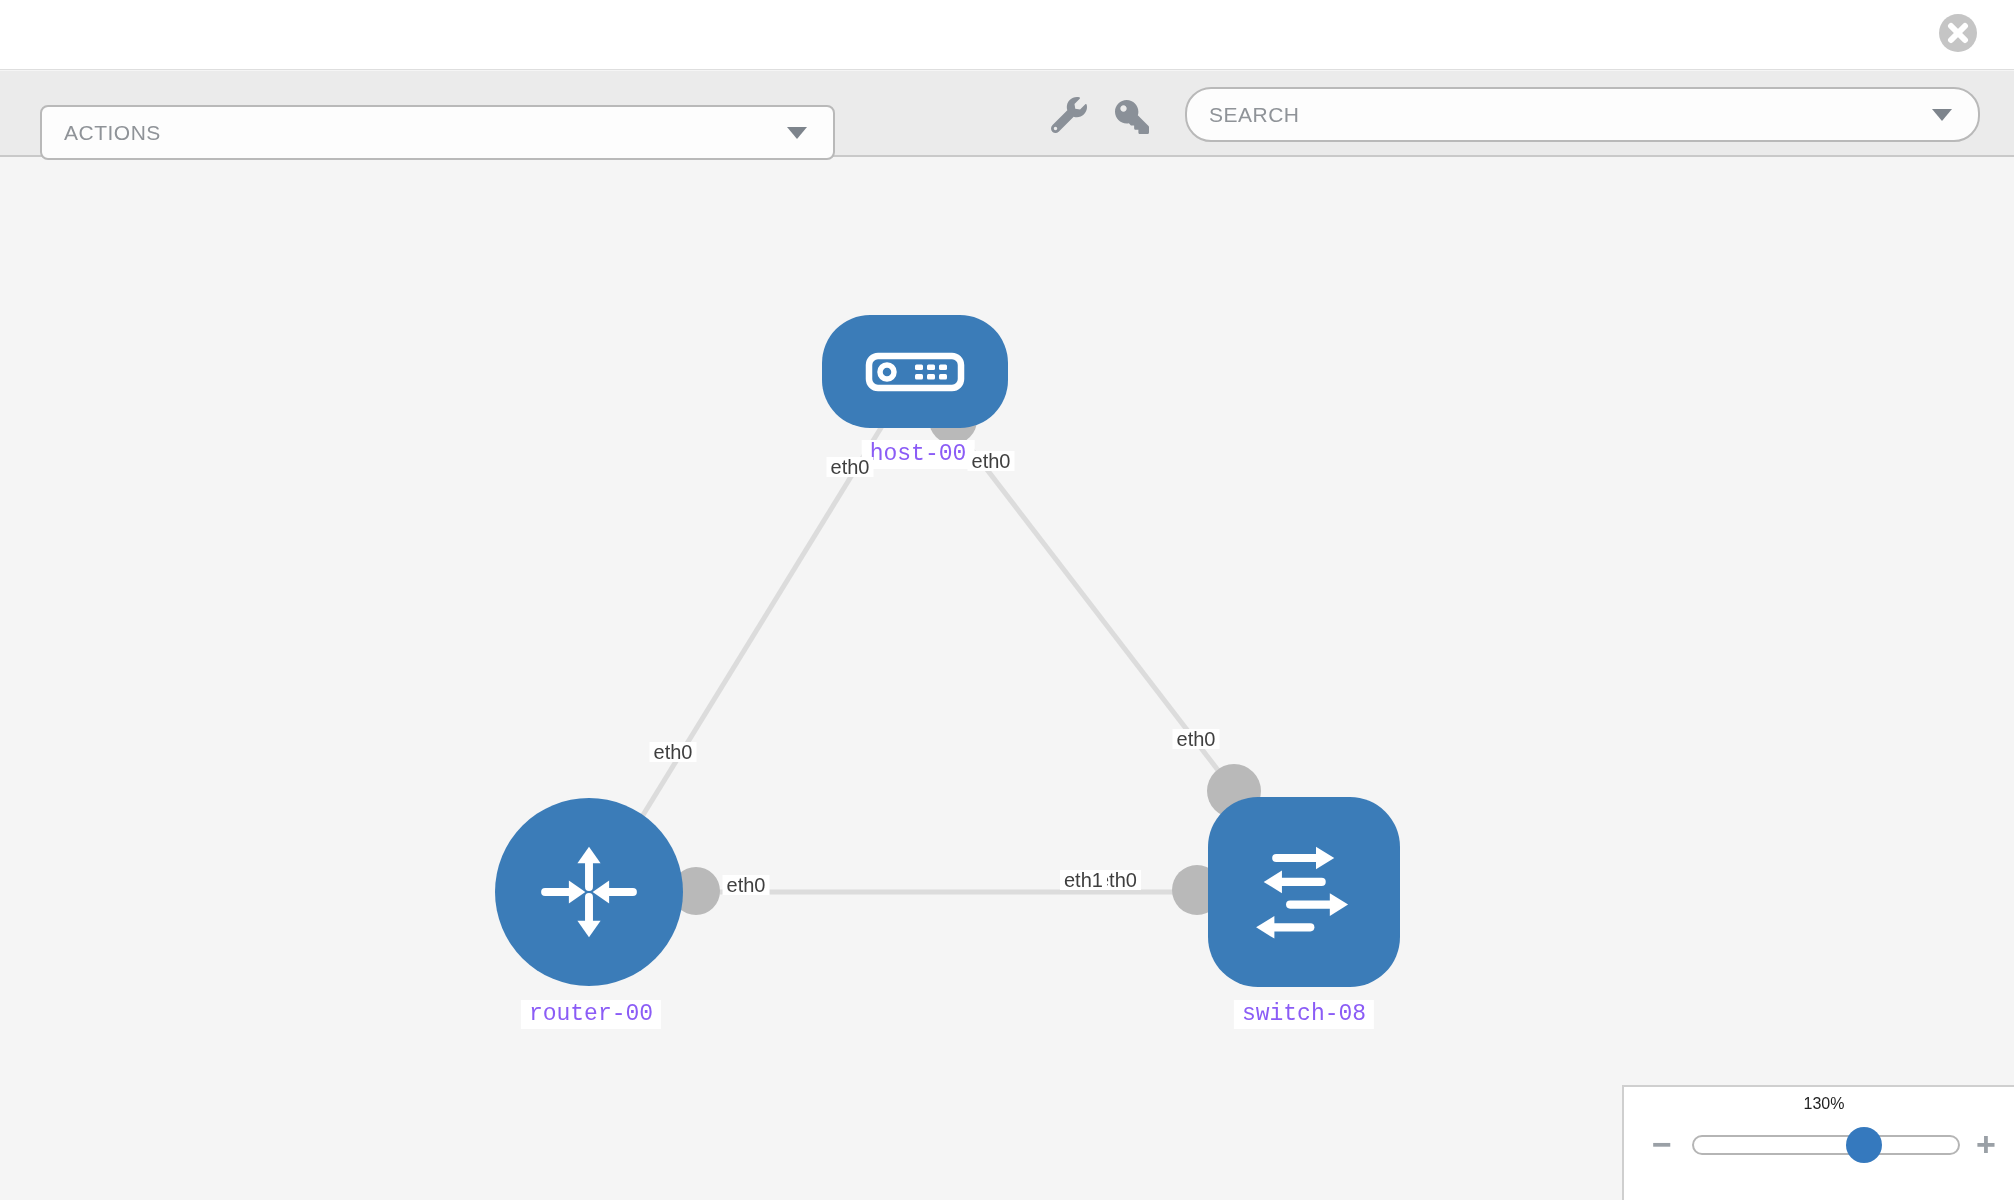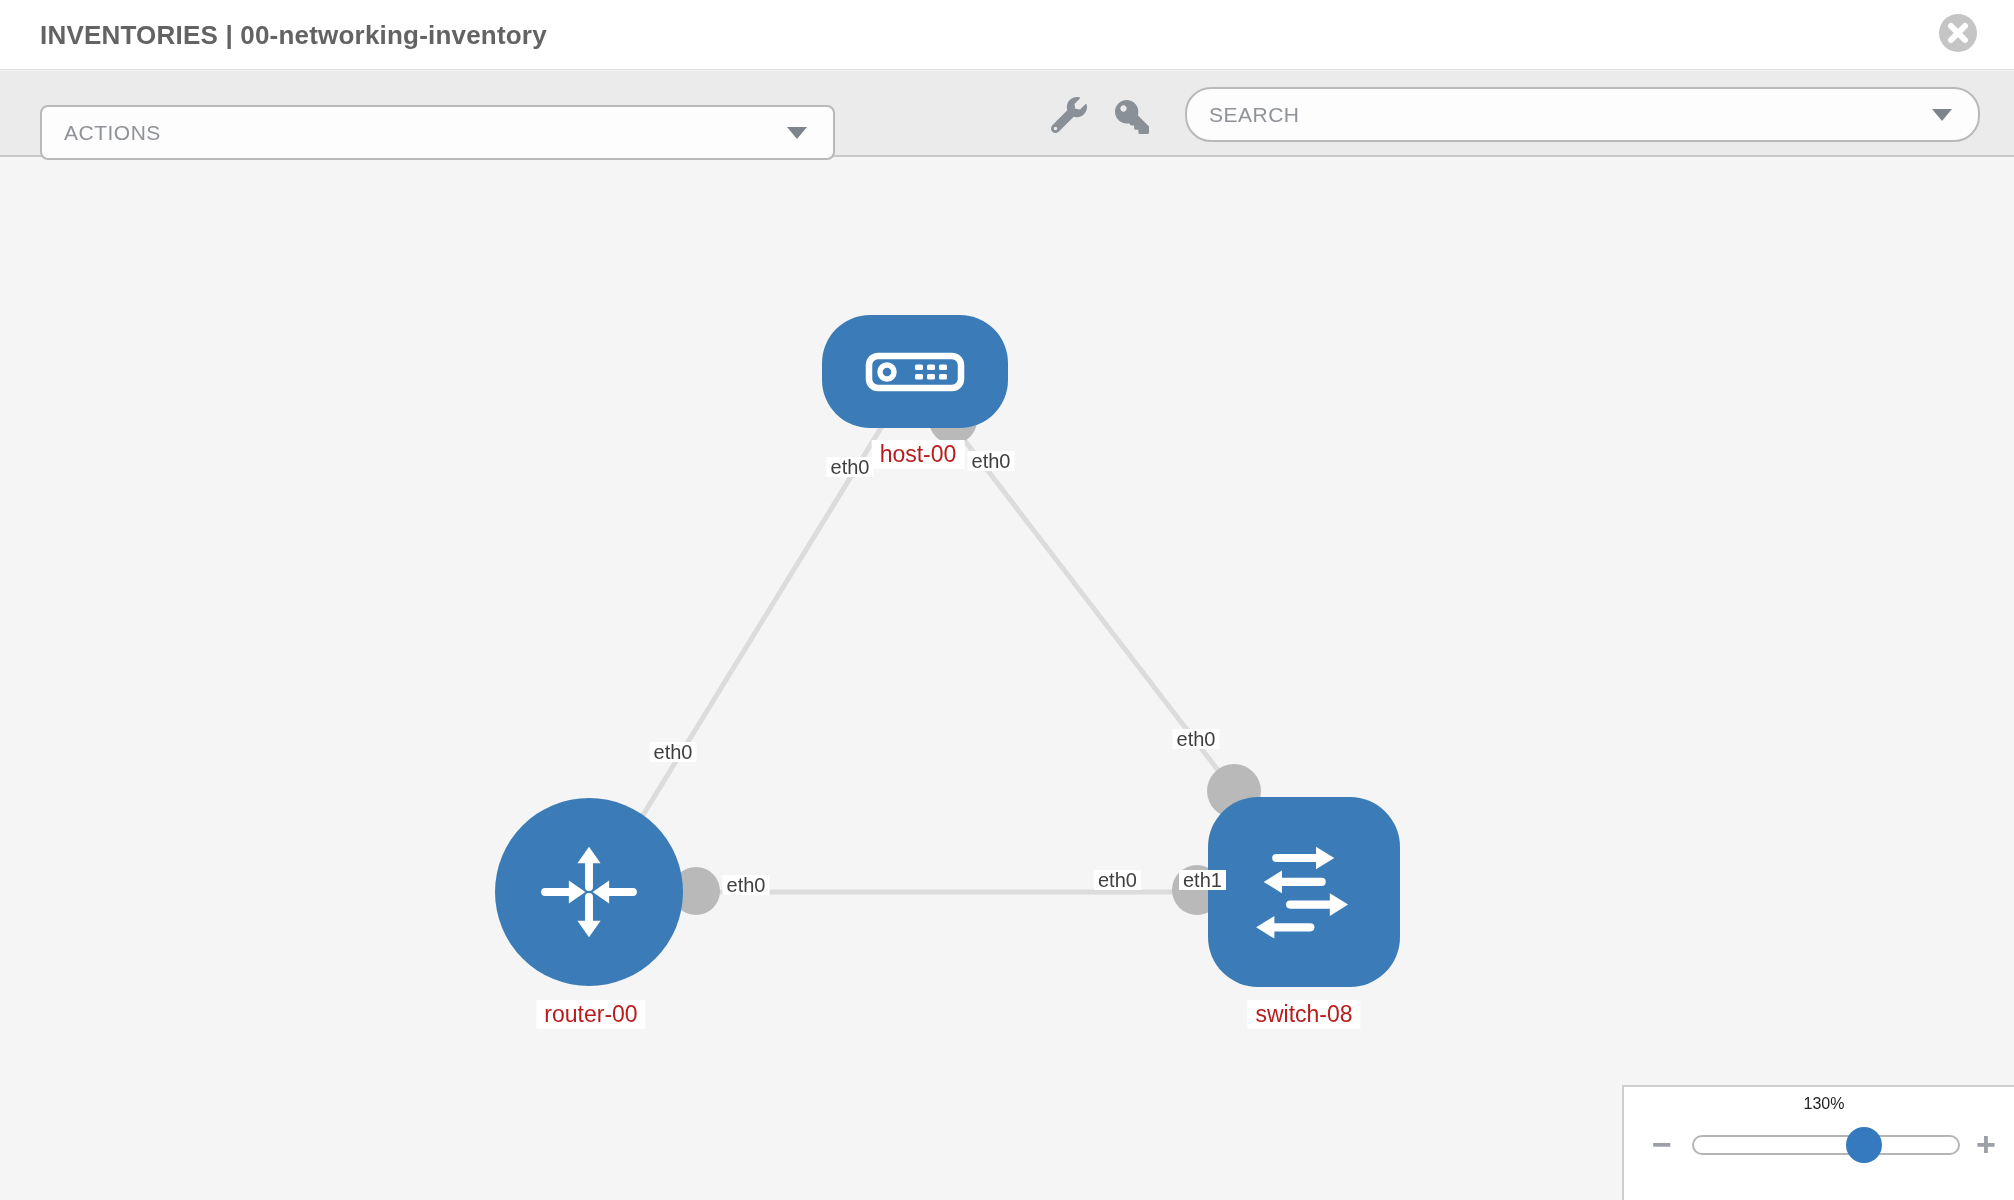--- a/index.html
+++ b/index.html
@@ -38,23 +38,23 @@
 
   .node { position:absolute; display:flex; align-items:center; justify-content:center;
     background:#3b7cb8; z-index:2; cursor:pointer; }
   .node-host   { left:822px;  top:315px; width:186px; height:113px; border-radius:48px; }
   .node-router { left:495px;  top:798px; width:188px; height:188px; border-radius:50%; }
   .node-switch { left:1208px; top:797px; width:192px; height:190px; border-radius:50px; }
 
   .chip { position:absolute; background:#ffffff; color:#3f3f3f; font-size:20px;
     line-height:20px; padding:0 4px; white-space:nowrap; z-index:3; }
   .chip.centered { transform:translateX(-50%); }
-  .node-label { position:absolute; background:#ffffff; color:#b91c1c; font-size:23px;
+  .node-label { position:absolute; background:#ffffff; color:#8b5cf6; font-size:23px;
     line-height:27px; padding:1px 8px; white-space:nowrap; z-index:3;
-    transform:translateX(-50%); }
+    transform:translateX(-50%);font-family:Liberation Mono, monospace; }
 
   
   .zoom-panel { position:absolute; left:1622px; top:1085px; width:400px; height:123px;
     background:#ffffff; border-left:2px solid #cfcfcf; border-top:2px solid #cfcfcf;
     z-index:5; }
   .zoom-level { position:absolute; left:0; top:8px; width:400px; text-align:center;
     font-size:16px; color:#1f1f1f; }
   .zoom-btn { position:absolute; top:40px; font-size:34px; font-weight:bold;
     color:#9aa0a6; line-height:34px; cursor:pointer; }
   .zoom-out { left:28px; }
@@ -127,32 +127,31 @@
 <div class="node-label" style="left:918px; top:440px;">host-00</div>
 <div class="node-label" style="left:591px; top:1000px;text-align:center;">router-00</div>
 <div class="node-label" style="left:1304px; top:1000px;">switch-08</div>
 
 <div class="chip centered" style="left:850px; top:457px;">eth0</div>
 <div class="chip centered" style="left:991px; top:451px;">eth0</div>
 <div class="chip centered" style="left:673px; top:742px;">eth0</div>
 <div class="chip centered" style="left:1196px; top:729px;">eth0</div>
 <div class="chip centered" style="left:746px; top:875px;">eth0</div>
 <div class="chip" style="left:1094px; top:870px; z-index:3;">eth0</div>
-<div class="chip" style="left:1179px; top:870px; z-index:4;">eth1</div>
+<div class="chip" style="left:1060px; top:870px; z-index:4;">eth1</div>
 
 <div class="zoom-panel">
   <div class="zoom-level">130%</div>
   <div class="zoom-btn zoom-out">−</div>
   <div class="zoom-track"></div>
   <div class="zoom-handle"></div>
   <div class="zoom-btn zoom-in">+</div>
 </div>
 
 <div class="header">
-  <div class="title">INVENTORIES | 00-networking-inventory</div>
   <div class="close-btn">
     <svg width="22" height="22" viewBox="0 0 22 22">
       <line x1="4" y1="4" x2="18" y2="18" stroke="#ffffff" stroke-width="6" stroke-linecap="round"></line>
       <line x1="18" y1="4" x2="4" y2="18" stroke="#ffffff" stroke-width="6" stroke-linecap="round"></line>
     </svg>
   </div>
 </div>
 
 <div class="toolbar">
   <div class="select select-actions">

